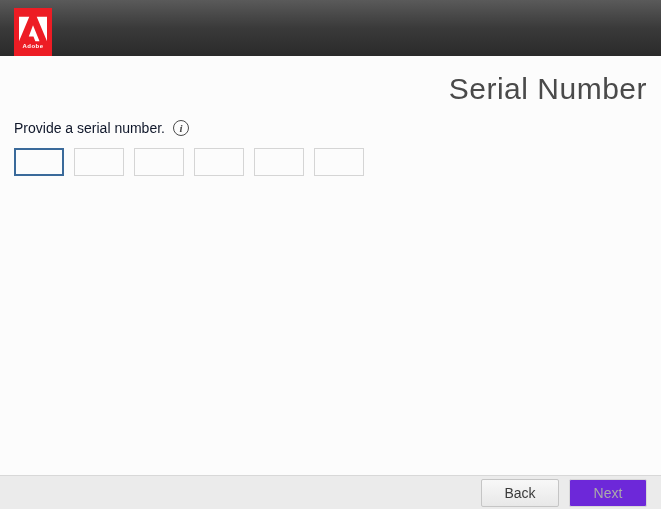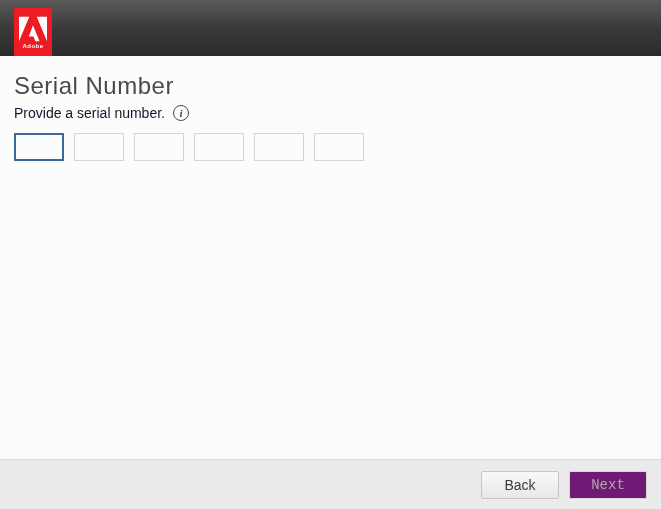--- a/index.html
+++ b/index.html
@@ -42,25 +42,26 @@
       font-size: 6px;
       font-weight: bold;
       letter-spacing: 0.5px;
       margin-top: 1px;
       margin-bottom: 3px;
     }
     .content {
       padding: 16px 14px 0 14px;
     }
     .page-title {
-      font-size: 24px;
+      font-size: 30px;
       font-weight: 300;
       color: #4a4a4a;
-      margin-bottom: 5px;
+      margin-bottom: 14px;
       letter-spacing: 0.5px;
+      text-align: right;
     }
     .prompt-row {
       display: flex;
       align-items: center;
       margin-bottom: 12px;
     }
     .prompt-text {
       font-size: 14px;
       color: #0f172a;
     }
@@ -102,21 +103,21 @@
     .serial-field.focused {
       border: 2px solid #3a6a9a;
       width: 50px;
       height: 28px;
     }
     .footer {
       position: absolute;
       bottom: 0;
       left: 0;
       right: 0;
-      height: 50px;
+      height: 34px;
       background: #ebebeb;
       border-top: 1px solid #d8d8d8;
       display: flex;
       align-items: center;
       justify-content: flex-end;
       padding-right: 14px;
       gap: 10px;
     }
     .btn {
       min-width: 78px;
@@ -124,24 +125,23 @@
       border: 1px solid #c5c5c5;
       background: linear-gradient(to bottom, #f8f8f8, #e8e8e8);
       font-size: 14px;
       font-family: inherit;
       cursor: pointer;
       color: #3a3a3a;
       border-radius: 2px;
     }
     .btn.disabled {
       color: #aaaaaa;
-      background: #701a75;
+      background: #6d28d9;
       border-color: #d8d8d8;
       cursor: default;
-      font-family: Liberation Mono, monospace;
     }
   </style>
 </head>
 <body>
 
 <div class="header-bar">
   <div class="adobe-logo">
     <svg viewBox="0 0 30 26">
       <path d="M 0 0 L 11 0 L 0 26 Z M 19 0 L 30 0 L 30 26 Z M 15 9 L 22 26 L 17.5 26 L 15.5 21 L 10.5 21 Z" fill="white"></path>
     </svg>

